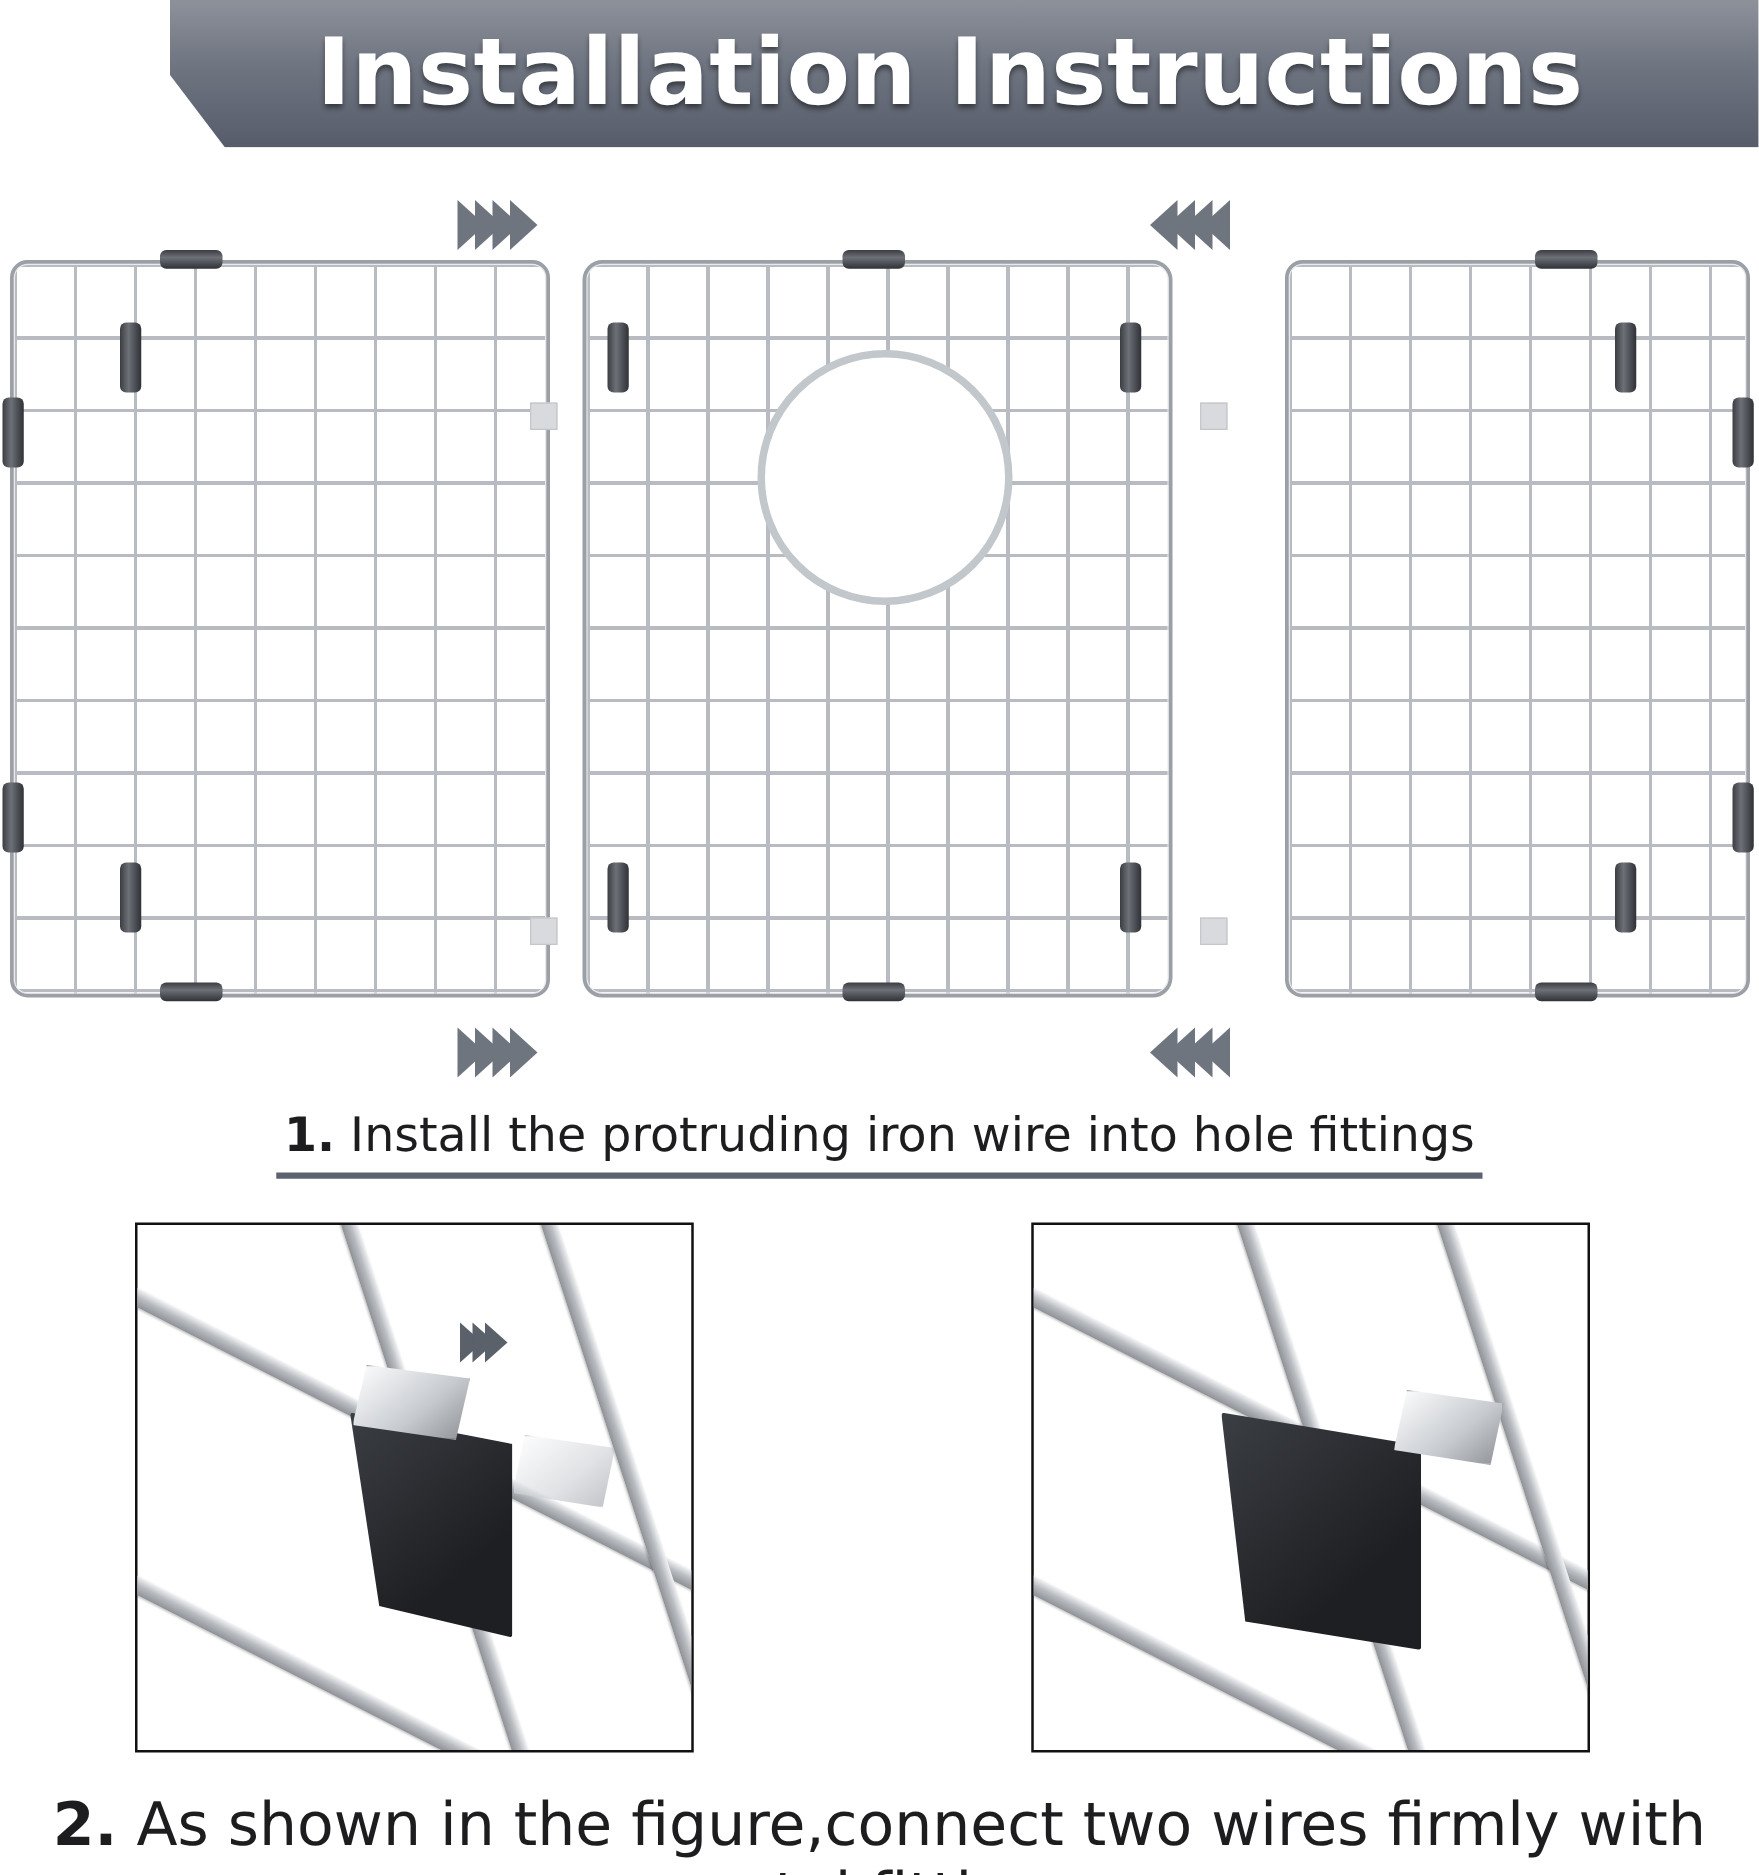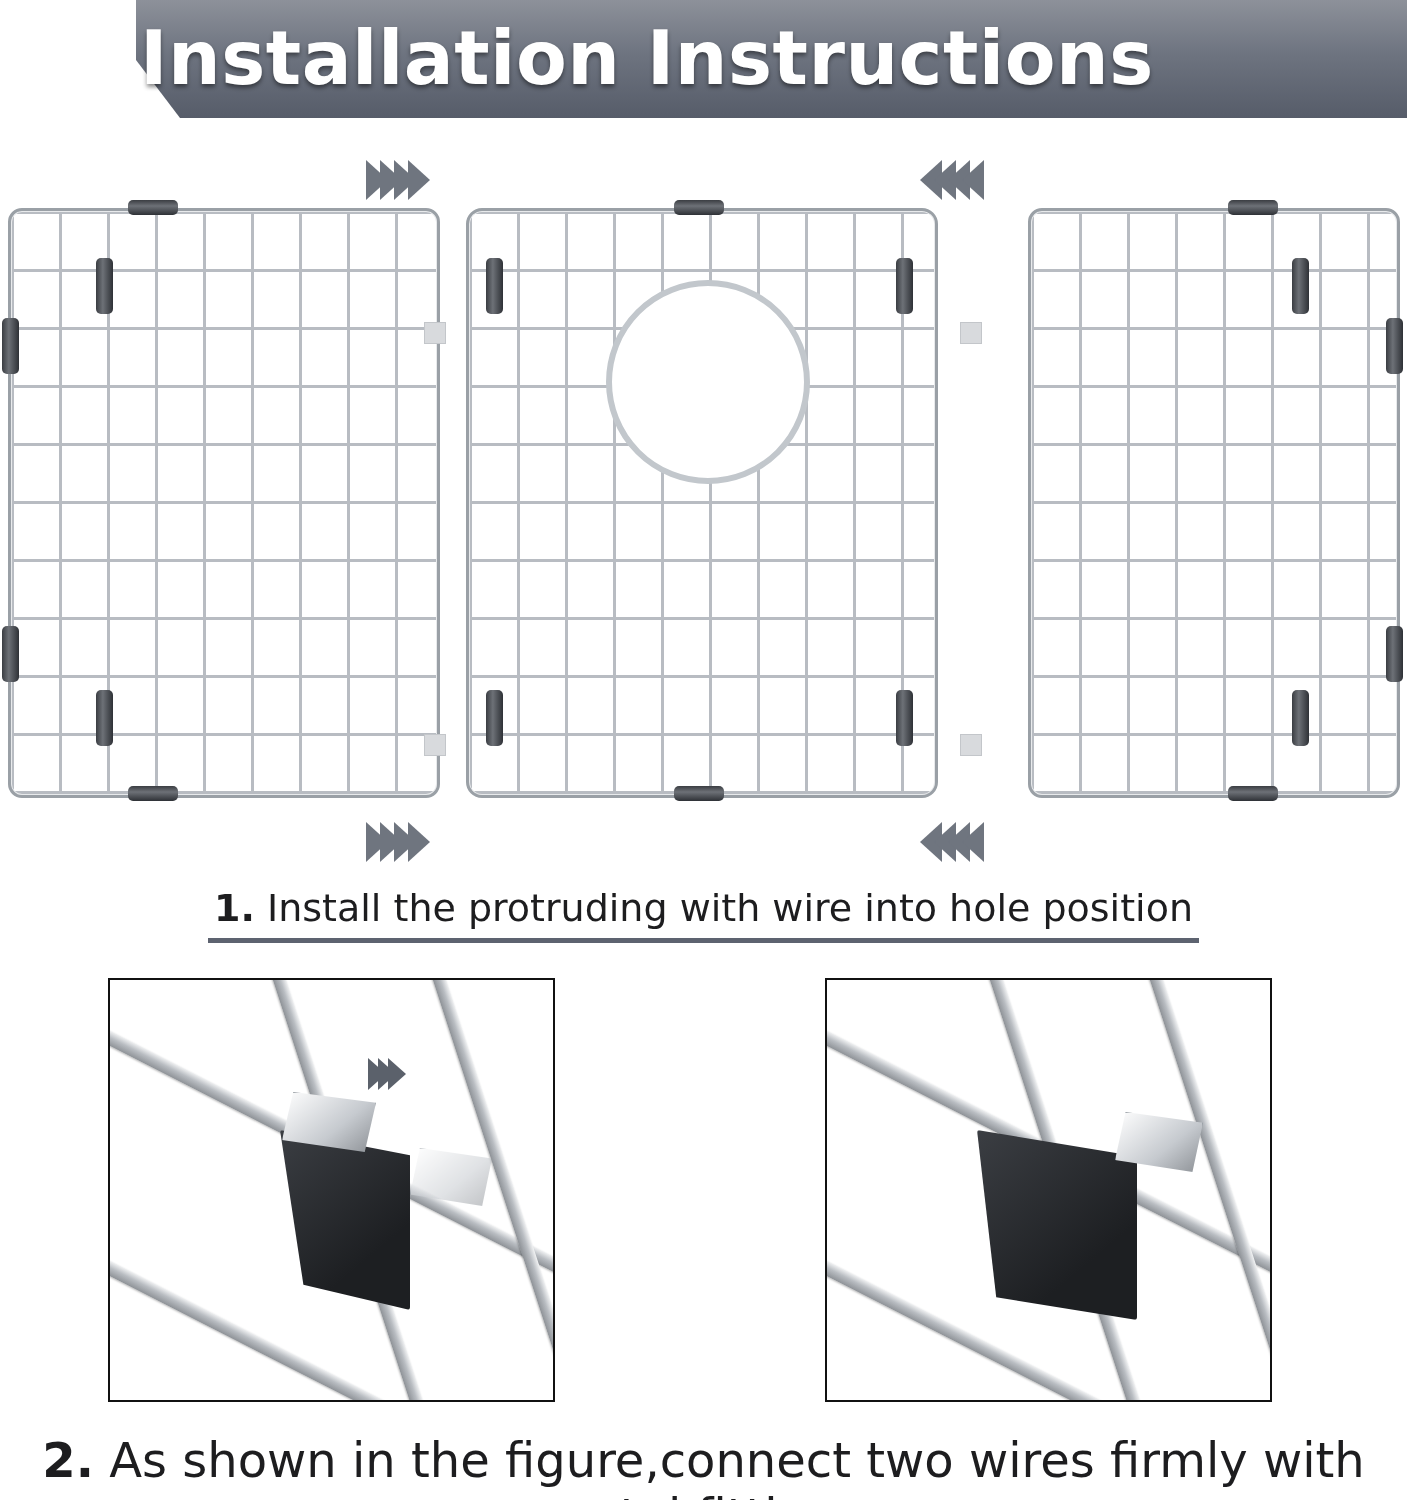--- a/index.html
+++ b/index.html
@@ -30,20 +30,21 @@
     width: 1307px;
     height: 118px;
     background: linear-gradient(180deg, #8d919a 0%, #6e7480 45%, #565c69 100%);
     clip-path: polygon(36px 0, 1307px 0, 1307px 118px, 80px 118px, 36px 60px);
   }
   .header-title {
     position: absolute;
     left: 140px;
     top: 8px;
     width: 1240px;
+    text-align: center;
     font-size: 74px;
     font-weight: bold;
     color: #ffffff;
     letter-spacing: 0.5px;
     text-shadow: 0 3px 4px rgba(0,0,0,0.45);
     line-height: 100px;
     font-family: "DejaVu Sans", sans-serif;
   }
 
   
@@ -266,21 +267,21 @@
     <div class="chev chev-l"></div>
     <div class="chev chev-l"></div>
     <div class="chev chev-l"></div>
     <div class="chev chev-l"></div>
   </div>
 </div>
 
 <div class="step1">
   <div class="step1-text">
     <span class="step-num">1.</span>
-    <span>Install the protruding with wire into hole position</span>
+    <span>Install the protruding iron wire into hole fittings</span>
   </div>
 </div>
 
 <div class="photos">
 
   <div class="photo photo-left">
     <div class="bar" style="left:-40px; top:30px; width:600px; height:14px; transform:rotate(27deg); transform-origin:left top;"></div>
     <div class="bar" style="left:-60px; top:250px; width:620px; height:14px; transform:rotate(27deg); transform-origin:left top;"></div>
     <div class="bar" style="left:170px; top:-20px; width:520px; height:13px; transform:rotate(72deg); transform-origin:left top;"></div>
     <div class="bar" style="left:330px; top:-20px; width:520px; height:13px; transform:rotate(72deg); transform-origin:left top;"></div>

